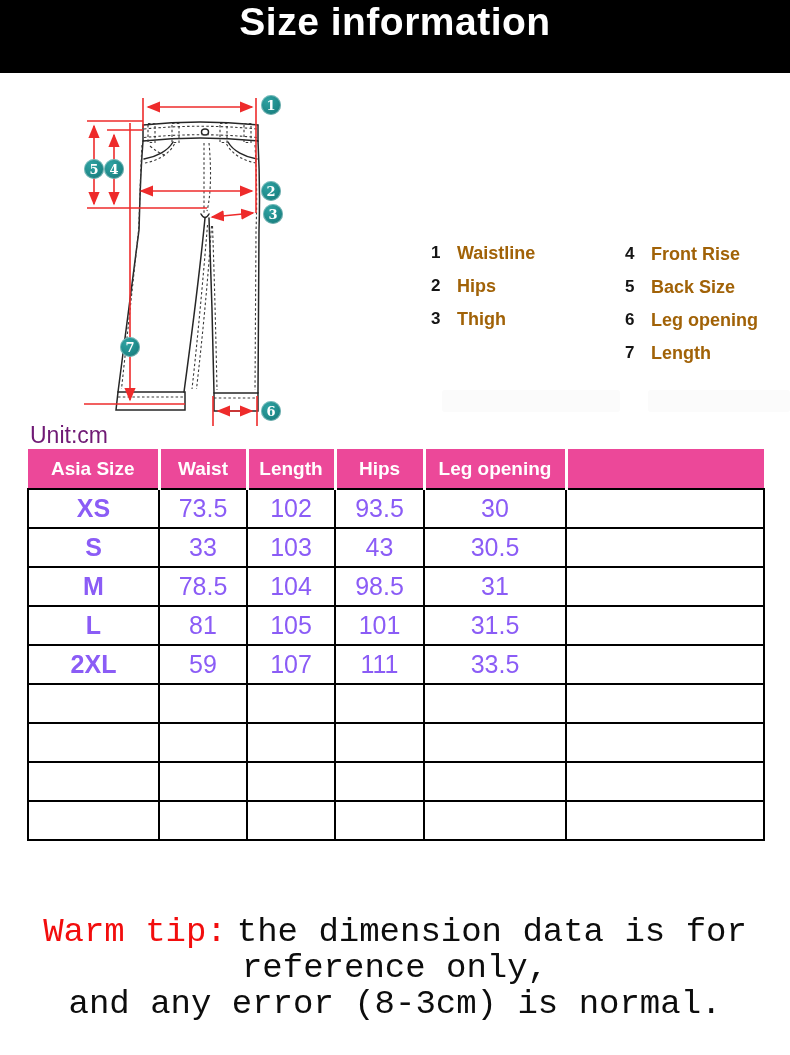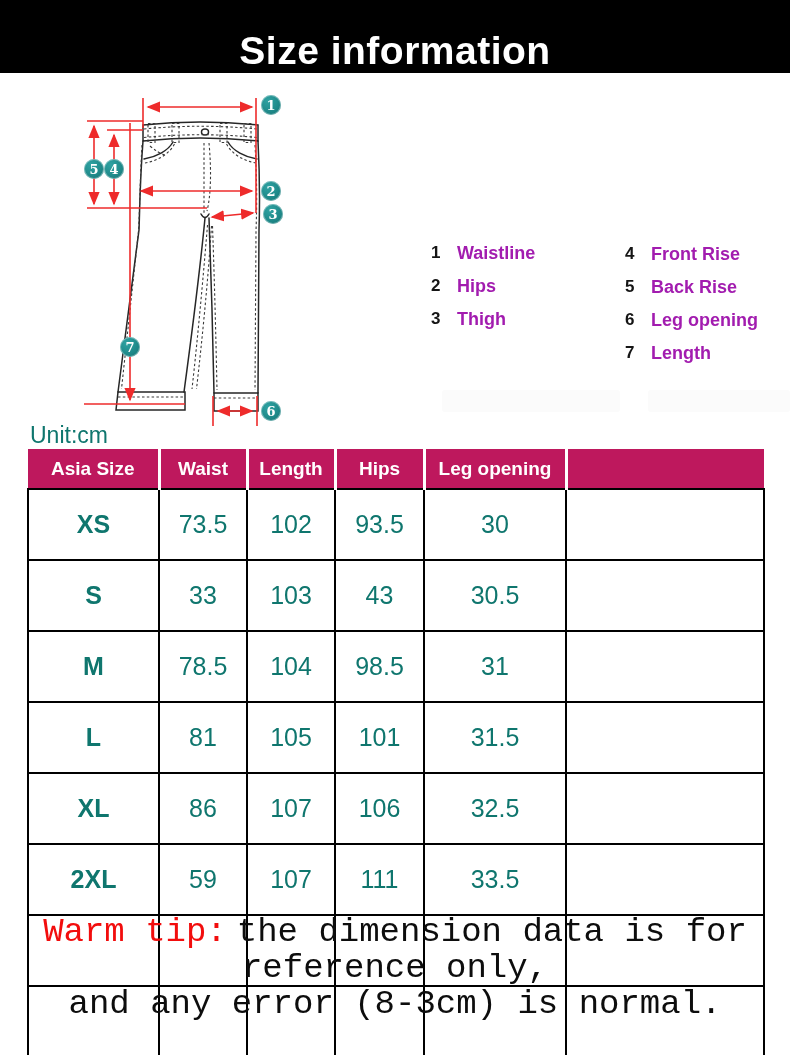--- a/index.html
+++ b/index.html
@@ -1,52 +1,52 @@
 <!DOCTYPE html>
 <html><head>
 <meta charset="utf-8">
 <style>
   html,body{margin:0;padding:0;background:#fff;}
   .page{position:relative;width:790px;height:1055px;background:#fff;overflow:hidden;
         font-family:"Liberation Sans",sans-serif;color:#111;}
 
   
   .titlebar{position:absolute;left:0;top:0;width:790px;height:73px;background:#000;
-            display:flex;align-items:flex-end;justify-content:center;}
+            display:flex;align-items:flex-start;justify-content:center;}
   .titlebar h1{margin:0;color:#fff;font-size:39px;font-weight:bold;letter-spacing:.5px;}
 
   
   .diagram{position:absolute;left:60px;top:85px;width:250px;height:350px;}
   .marker{position:absolute;width:20px;height:20px;border-radius:50%;
           background:radial-gradient(circle at 35% 30%, #2fa2a2 0%, #1f8a8a 55%, #147070 100%);
           box-shadow:inset 0 0 0 1px rgba(255,255,255,.35);
           display:flex;align-items:center;justify-content:center;}
   .marker span{color:#fff;font-size:13px;font-weight:bold;font-family:"DejaVu Serif",serif;line-height:1;}
 
   
   .legend{position:absolute;display:flex;flex-direction:column;}
   .legend-left{left:431px;top:242px;}
   .legend-right{left:625px;top:243px;}
   .legend-row{display:flex;align-items:center;height:22px;margin-bottom:11px;}
   .lnum{width:14px;font-size:17px;font-weight:bold;color:#151515;}
-  .llabel{margin-left:12px;font-size:18px;font-weight:bold;color:#a21caf;white-space:nowrap;}
+  .llabel{margin-left:12px;font-size:18px;font-weight:bold;color:#a16207;white-space:nowrap;}
 
   .ghost{position:absolute;background:#fbfbfb;border-radius:3px;}
 
   
-  .unit{position:absolute;left:30px;top:422px;font-size:23px;font-weight:500;color:#0f766e;}
+  .unit{position:absolute;left:30px;top:422px;font-size:23px;font-weight:500;color:#701a75;}
 
   
   table.size-table{position:absolute;left:27px;top:449px;width:736px;
         border-collapse:collapse;table-layout:fixed;}
-  .size-table thead th{background:#be185d;color:#fff;font-size:19px;font-weight:bold;
+  .size-table thead th{background:#ec4899;color:#fff;font-size:19px;font-weight:bold;
         height:39px;border-left:3px solid #fff;padding:0;}
   .size-table thead th:first-child{border-left:none;}
   .size-table tbody td{border:2px solid #000;height:37px;text-align:center;
-        font-size:25px;color:#0f766e;padding:16px;background:#fff;}
+        font-size:25px;color:#8b5cf6;padding:0;background:#fff;}
   .size-table tbody td.sizecol{font-weight:bold;}
 
   
   .warmtip{position:absolute;left:0;top:914px;width:790px;text-align:center;
         font-family:"Liberation Mono",monospace;font-size:34px;font-weight:500;
         color:#0d0d0d;line-height:36px;}
   .warmtip .red{color:#f20d0d;margin-right:10px;}
 </style>
 </head>
 <body>
@@ -159,21 +159,21 @@
       <span class="llabel">Thigh</span>
     </div>
   </div>
   <div class="legend legend-right">
     <div class="legend-row">
       <span class="lnum">4</span>
       <span class="llabel">Front Rise</span>
     </div>
     <div class="legend-row">
       <span class="lnum">5</span>
-      <span class="llabel">Back Rise</span>
+      <span class="llabel">Back Size</span>
     </div>
     <div class="legend-row">
       <span class="lnum">6</span>
       <span class="llabel">Leg opening</span>
     </div>
     <div class="legend-row">
       <span class="lnum">7</span>
       <span class="llabel">Length</span>
     </div>
   </div>
@@ -229,28 +229,20 @@
       </tr>
       <tr>
         <td class="sizecol">L</td>
         <td>81</td>
         <td>105</td>
         <td>101</td>
         <td>31.5</td>
         <td></td>
       </tr>
       <tr>
-        <td class="sizecol">XL</td>
-        <td>86</td>
-        <td>107</td>
-        <td>106</td>
-        <td>32.5</td>
-        <td></td>
-      </tr>
-      <tr>
         <td class="sizecol">2XL</td>
         <td>59</td>
         <td>107</td>
         <td>111</td>
         <td>33.5</td>
         <td></td>
       </tr>
       <tr>
         <td class="sizecol"></td>
         <td></td>

